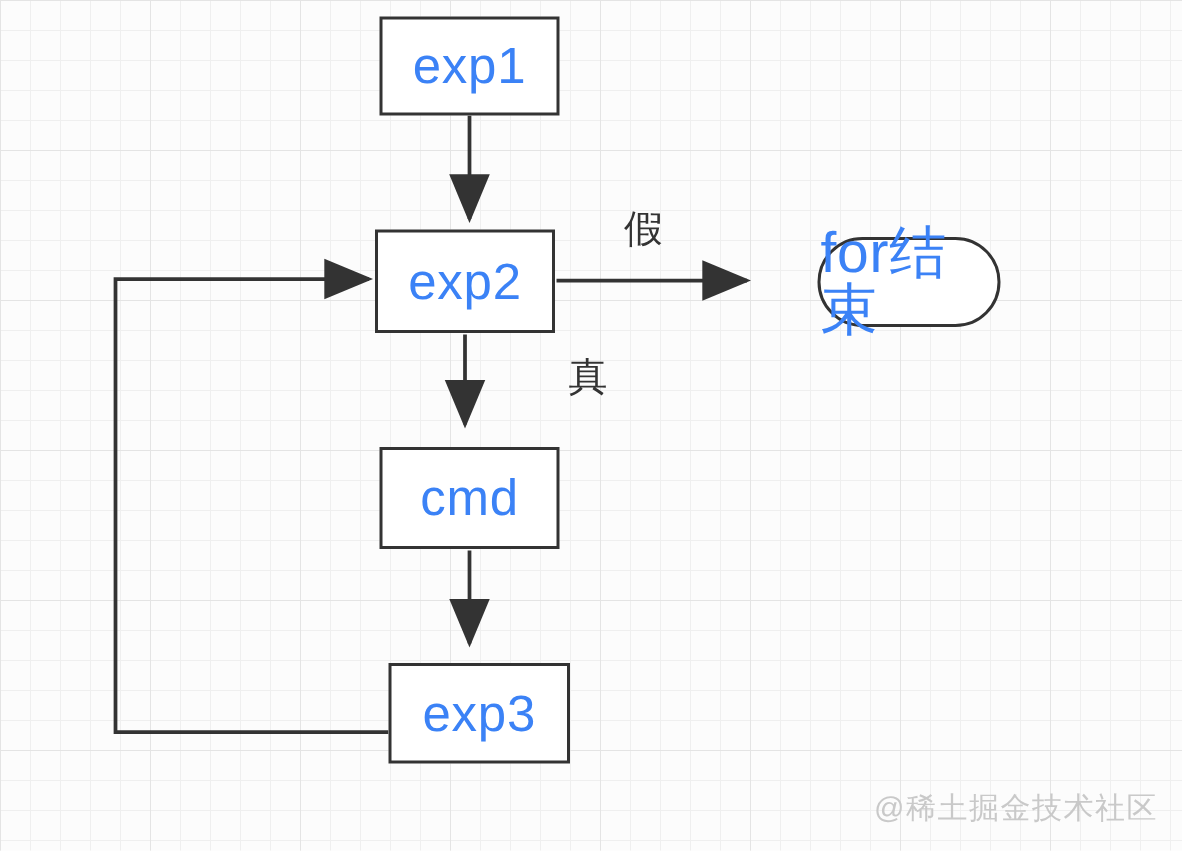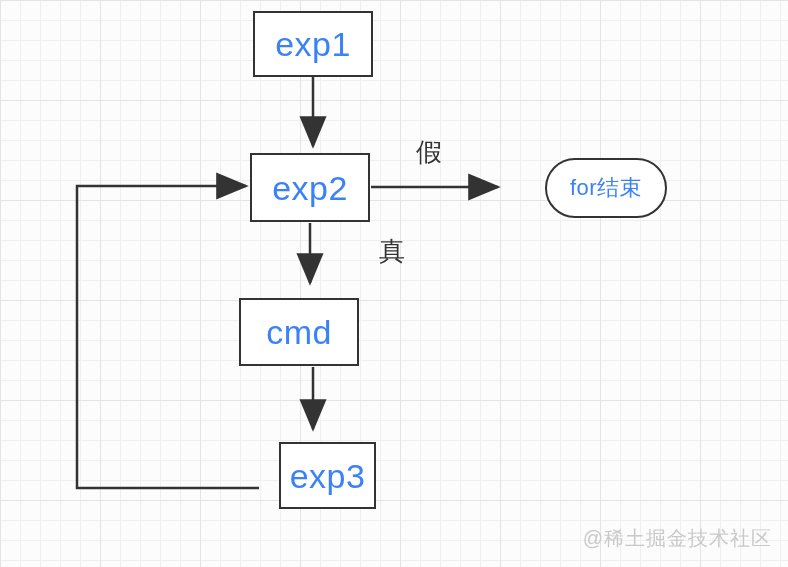--- a/index.html
+++ b/index.html
@@ -29,26 +29,26 @@
     background:#ffffff;
     border:2.5px solid #333333;
     color:#3b82f6;
     display:flex;align-items:center;justify-content:center;
     font-size:34px;
     line-height:1;
     letter-spacing:0.5px;
   }
   .node.terminator{
     border-radius:30px;
-    font-size:22px;
+    font-size:38px;
   }
   #node-exp1{left:253px;top:11px;width:120px;height:66px;}
   #node-exp2{left:250px;top:153px;width:120px;height:69px;}
-  #node-cmd {left:239px;top:298px;width:120px;height:68px;}
-  #node-exp3{left:259px;top:442px;width:97px;height:67px;margin-left:20px;}
+  #node-cmd {left:253px;top:298px;width:120px;height:68px;}
+  #node-exp3{left:259px;top:442px;width:121px;height:67px;}
   #node-forend{left:545px;top:158px;width:122px;height:60px;}
   .edge-label{
     position:absolute;
     color:#333333;
     font-size:26px;
     line-height:1;
   }
   #label-false{left:416px;top:139px;}
   #label-true{left:379px;top:238px;}
   .watermark{

